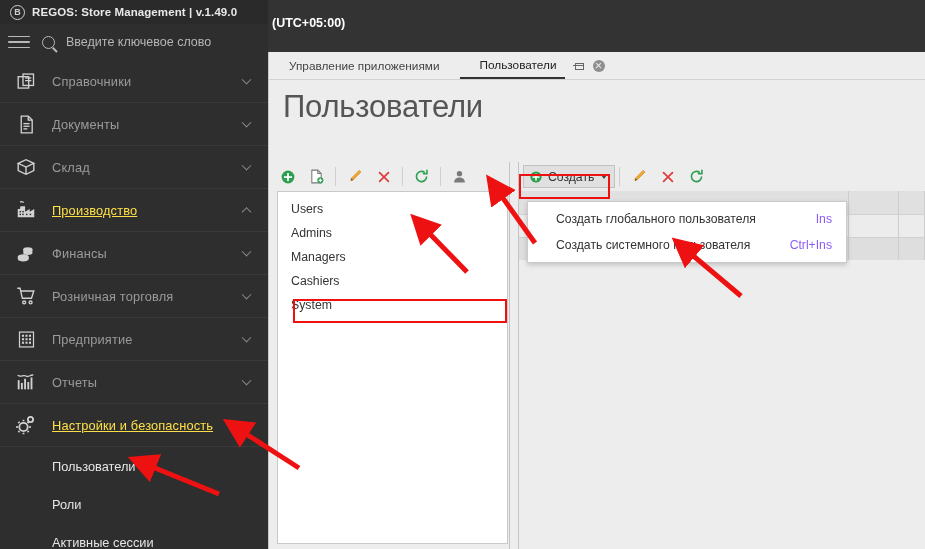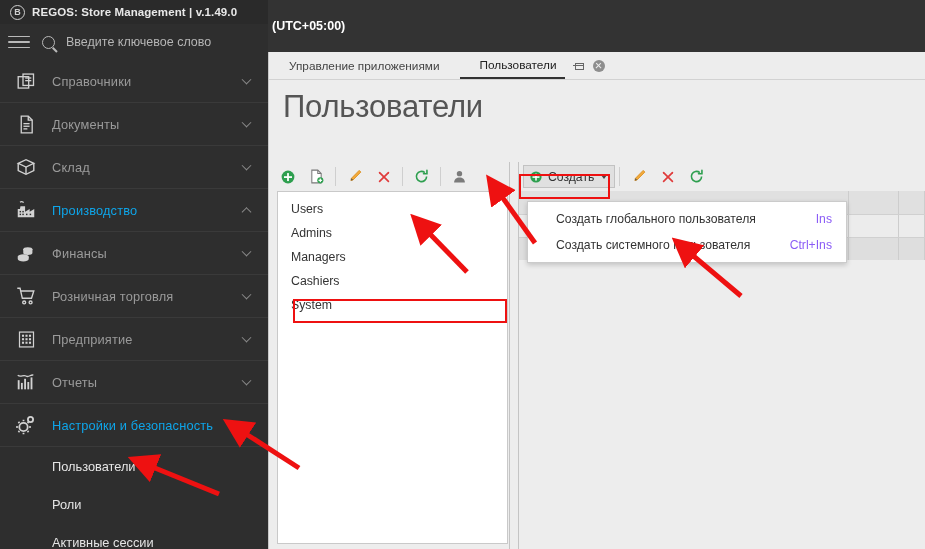--- a/index.html
+++ b/index.html
@@ -74,21 +74,21 @@
     cursor: pointer;
   }
   .nav-icon {
     width: 52px; display: flex; align-items: center; justify-content: center;
     flex: none; color: #d2d2d2;
   }
   .nav-label {
     font-size: 12.8px; color: #9a9a9a;
     letter-spacing: .15px;
   }
-  .nav-item.open .nav-label { color: #0ea5e9; }
+  .nav-item.open .nav-label { color: #fde047; text-decoration: underline; }
   .chev {
     position: absolute; right: 18px; top: 50%;
     width: 7px; height: 7px;
     border-right: 1.5px solid #8a8a8a;
     border-bottom: 1.5px solid #8a8a8a;
     transform: translateY(-70%) rotate(45deg);
   }
   .chev.up { transform: translateY(-20%) rotate(-135deg); }
 
   .subnav { background: #2e2e2e; }
@@ -97,22 +97,22 @@
     padding-left: 52px;
     font-size: 12.8px; color: #e4e4e4;
     cursor: pointer;
   }
 
   
   .topstrip {
     position: absolute; left: 268px; top: 0;
     width: 657px; height: 52px;
     background: #333333;
-    display: flex; align-items: center;
-    padding: 8px 0 8px 0;
+    display: flex; align-items: flex-start;
+    padding: 16px 0 8px 0;
   }
   .utc { font-size: 12.5px; font-weight: bold; color: #ffffff; padding-left: 4px; }
 
   
   .main {
     position: absolute; left: 268px; top: 52px;
     width: 657px; height: 497px;
     background: #ededed;
     border-left: 1px solid #c8c8c8;
   }

